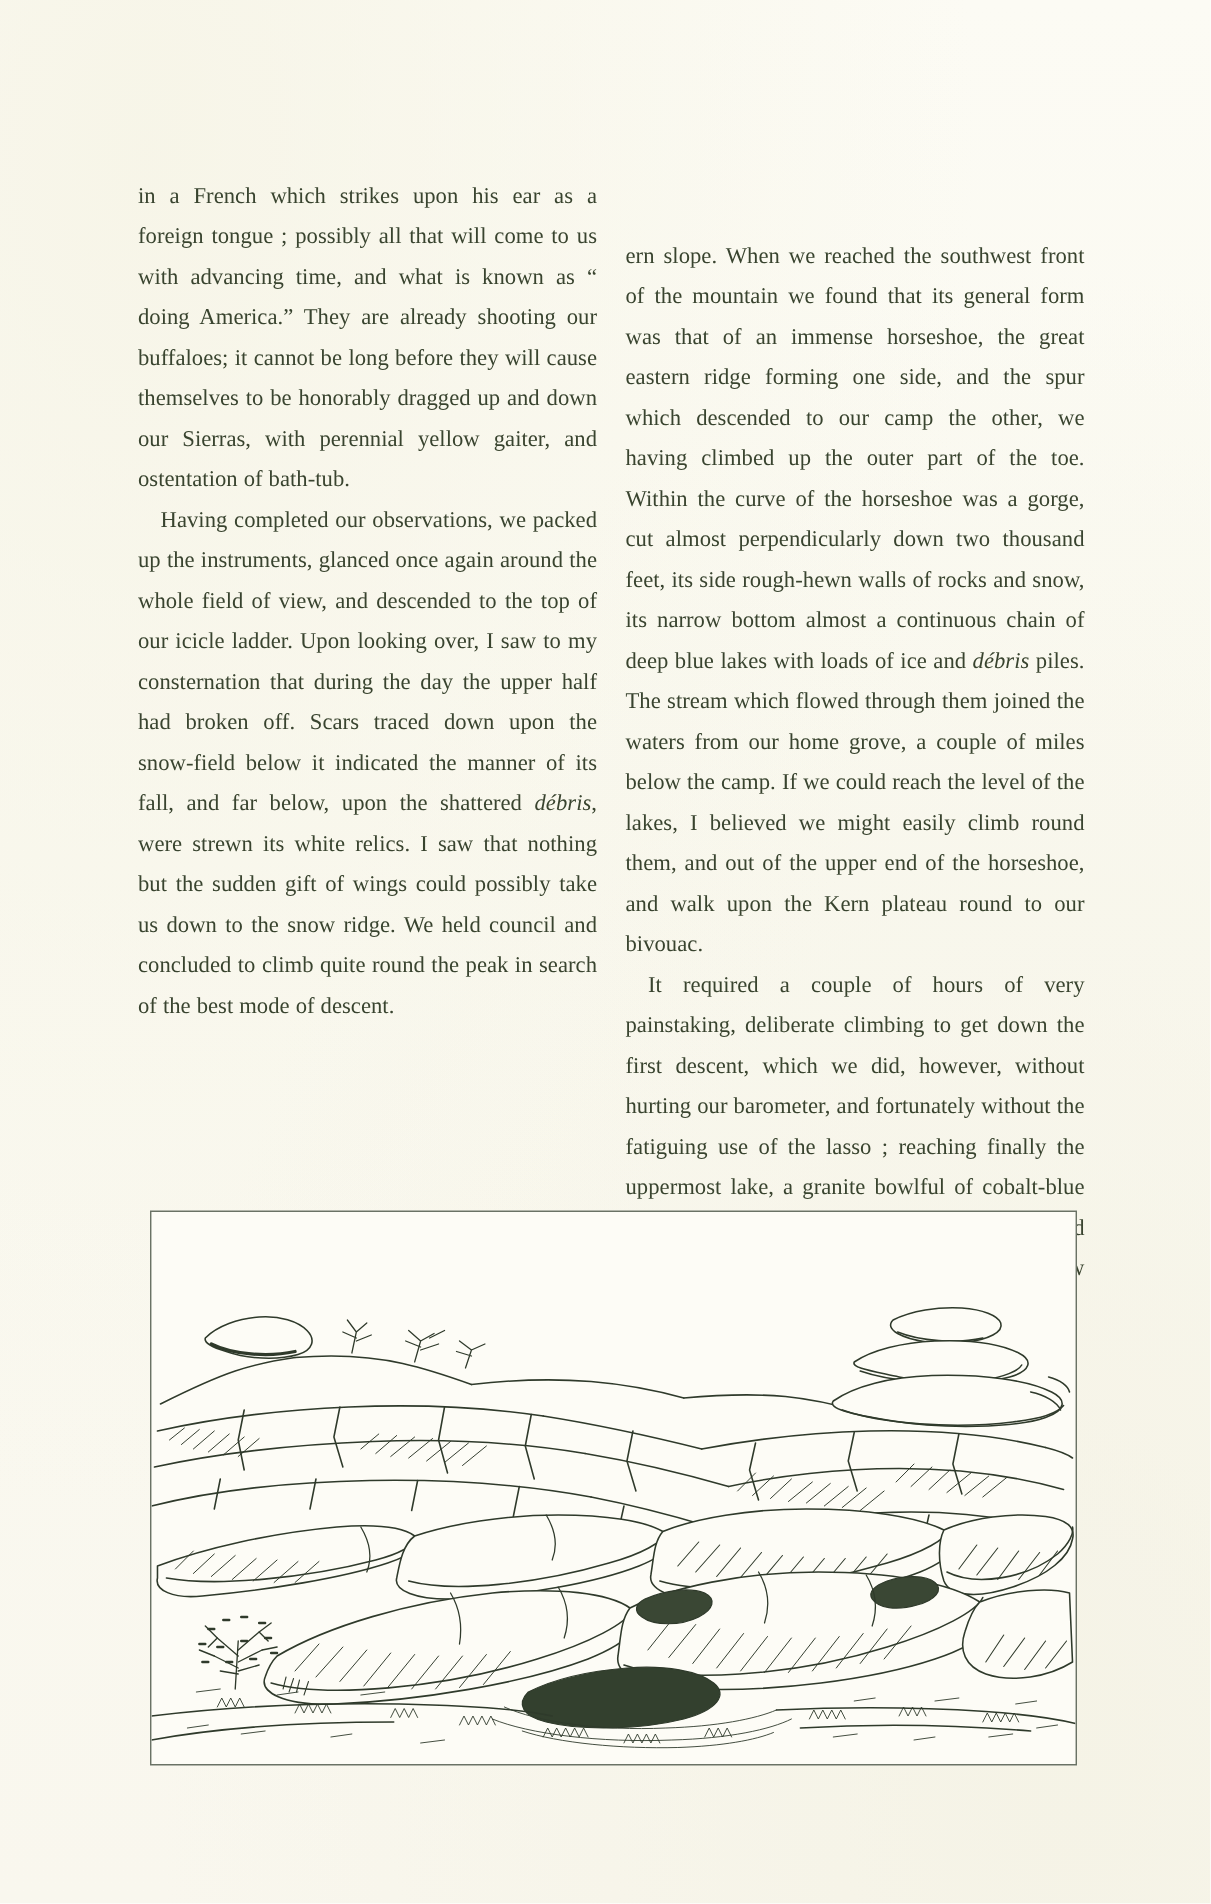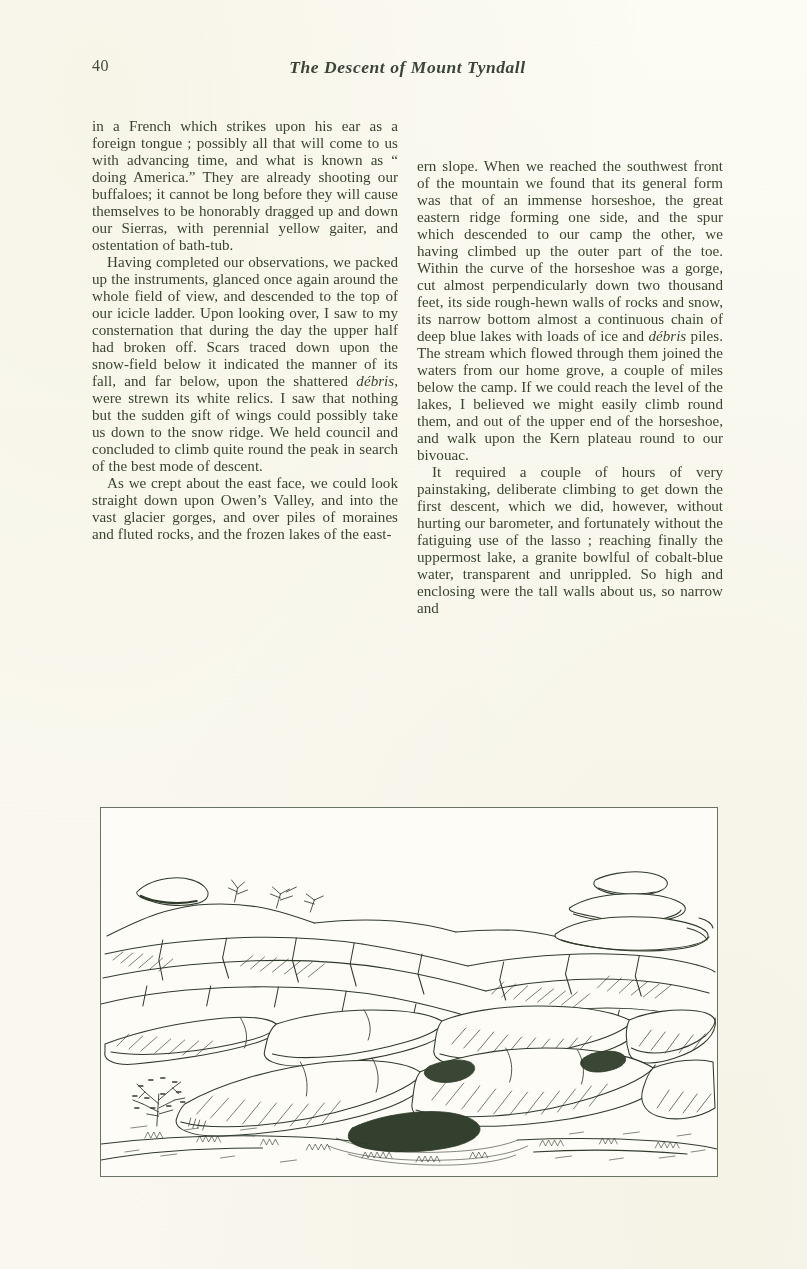--- a/index.html
+++ b/index.html
@@ -70,21 +70,21 @@
     width: 306px;
   }
   .col-left  { left: 0; }
   .col-right { left: 325px; margin-top: 40px; }
 
   .col p {
     margin: 0;
     text-align: justify;
     text-align-last: left;
     font-size: 15.1px;
-    line-height: 17px;
+    line-height: 27px;
     color: #39442f;
     letter-spacing: 0.02px;
     word-spacing: 0.2px;
     hyphens: none;
   }
   .col p.indent { text-indent: 15px; }
   .col p i { font-style: italic; }
 
   
   .plate {
@@ -103,30 +103,25 @@
     inset: 0;
   }
   .plate svg { display: block; width: 100%; height: 100%; }
 </style>
 </head>
 <body>
 
 <div class="page">
   <div class="paper-tint"></div>
 
-  <div class="running-head">
-    <div class="folio">40</div>
-    <div class="head-title">The Descent of Mount Tyndall</div>
-  </div>
 
   <div class="columns">
     <div class="col col-left">
         <p>in a French which strikes upon his ear as a foreign tongue ; possibly all that will come to us with advancing time, and what is known as “ doing America.”  They are already shooting our buffaloes; it cannot be long before they will cause themselves to be honorably dragged up and down our Sierras, with perennial yellow gaiter, and ostentation of bath-tub.</p>
         <p class="indent">Having completed our observations, we packed up the instruments, glanced once again around the whole field of view, and descended to the top of our icicle ladder.  Upon looking over, I saw to my consternation that during the day the upper half had broken off. Scars traced down upon the snow-field below it indicated the manner of its fall, and far below, upon the shattered <i>débris</i>, were strewn its white relics.  I saw that nothing but the sudden gift of wings could possibly take us down to the snow ridge.  We held council and concluded to climb quite round the peak in search of the best mode of descent.</p>
-        <p class="indent">As we crept about the east face, we could look straight down upon Owen’s Valley, and into the vast glacier gorges, and over piles of moraines and fluted rocks, and the frozen lakes of the east-</p>
       </div>
     <div class="col col-right">
         <p>ern slope.  When we reached the southwest front of the mountain we found that its general form was that of an immense horseshoe, the great eastern ridge forming one side, and the spur which descended to our camp the other, we having climbed up the outer part of the toe.  Within the curve of the horseshoe was a gorge, cut almost perpendicularly down two thousand feet, its side rough-hewn walls of rocks and snow, its narrow bottom almost a continuous chain of deep blue lakes with loads of ice and <i>débris</i> piles.  The stream which flowed through them joined the waters from our home grove, a couple of miles below the camp.  If we could reach the level of the lakes, I believed we might easily climb round them, and out of the upper end of the horseshoe, and walk upon the Kern plateau round to our bivouac.</p>
         <p class="indent">It required a couple of hours of very painstaking, deliberate climbing to get down the first descent, which we did, however, without hurting our barometer, and fortunately without the fatiguing use of the lasso ; reaching finally the uppermost lake, a granite bowlful of cobalt-blue water, transparent and unrippled.  So high and enclosing were the tall walls about us, so narrow and</p>
       </div>
   </div>
 
   <div class="plate">
     <div class="plate-inner">
       <svg viewBox="0 0 618 368" preserveAspectRatio="none" aria-hidden="true">

